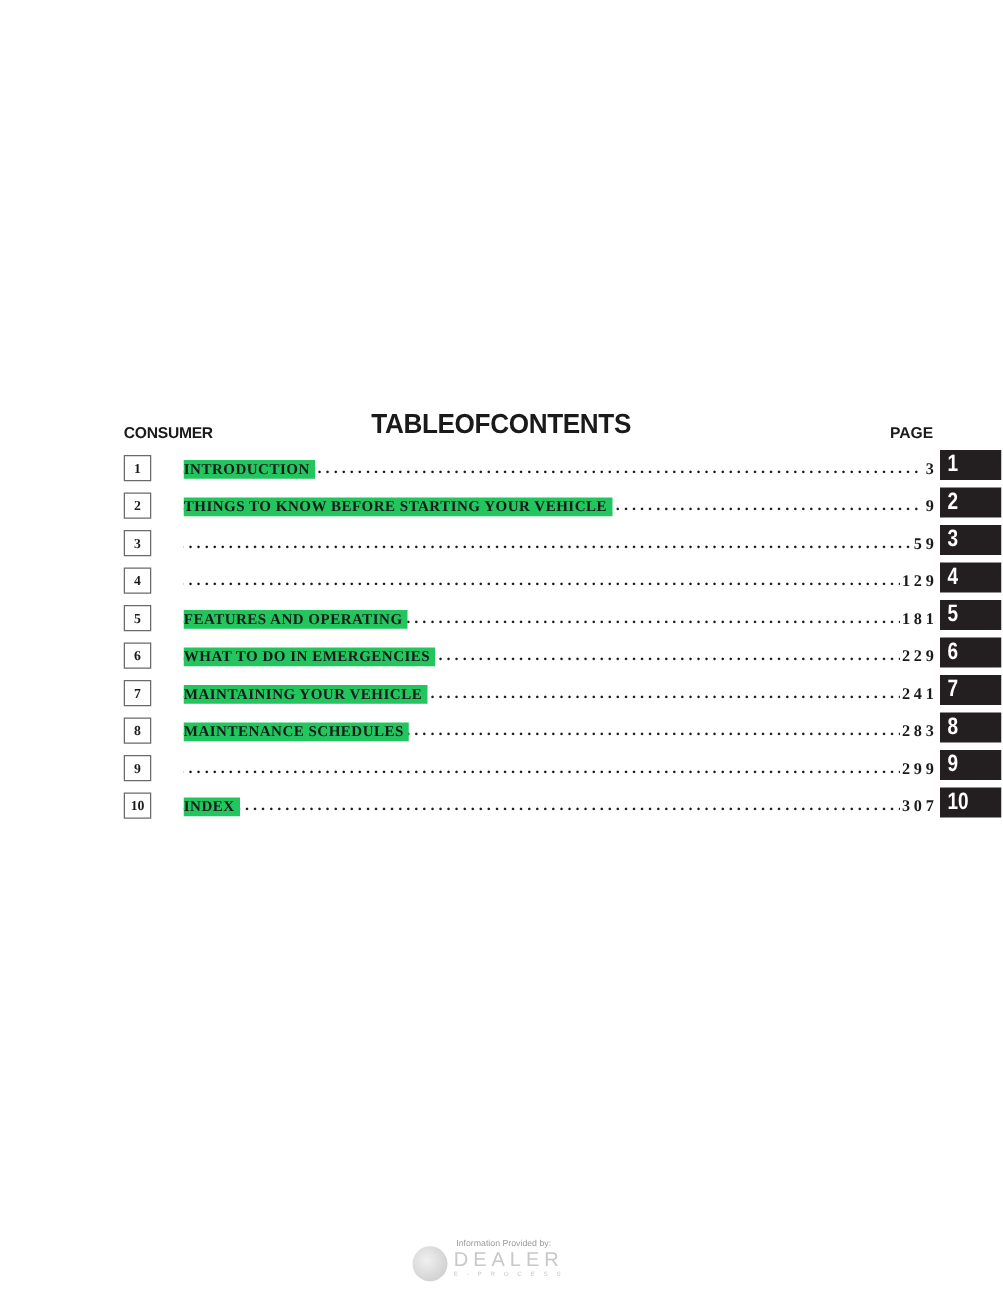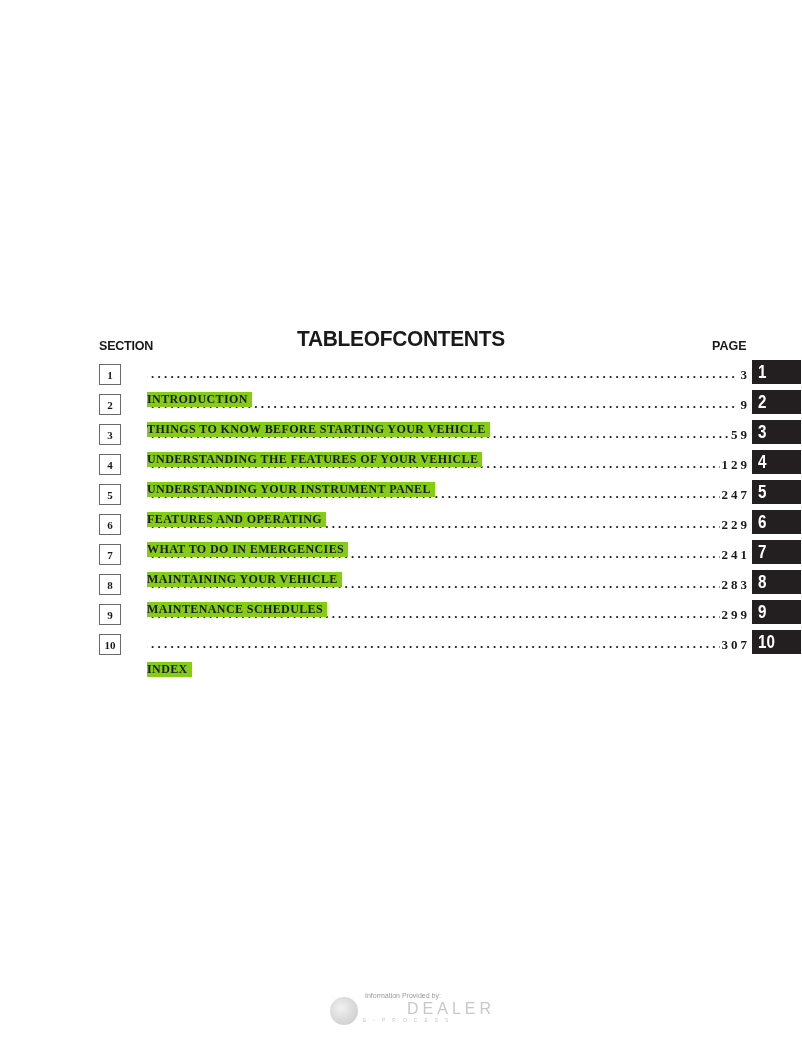--- a/index.html
+++ b/index.html
@@ -2,34 +2,34 @@
 <html><head>
 <meta charset="utf-8">
 <style>
   html, body { margin:0; padding:0; background:#ffffff; }
   body { width:802px; height:1037px; position:relative; overflow:hidden; font-family:"Liberation Serif", serif; color:#1a1a1a; }
   .hdr-section { position:absolute; left:99px; top:339px; font-family:"Liberation Sans", sans-serif; font-weight:bold; font-size:12.5px; letter-spacing:-0.2px; }
   .hdr-title { position:absolute; left:297px; top:326px; font-family:"Liberation Sans", sans-serif; font-weight:bold; font-size:22px; letter-spacing:-0.3px; transform:scaleX(0.95); transform-origin:left; }
   .hdr-page { position:absolute; left:712px; top:339px; font-family:"Liberation Sans", sans-serif; font-weight:bold; font-size:12.5px; }
   .row { position:absolute; left:0; width:802px; height:24px; }
   .num-box { position:absolute; left:99px; top:0; width:22px; height:21px; border:1px solid #6a6a6a; box-sizing:border-box; font-size:11px; font-weight:bold; display:flex; align-items:center; justify-content:center; background:#fff; }
-  .title { position:absolute; left:147px; top:4px; font-size:12px; font-weight:bold; letter-spacing:0.4px; white-space:nowrap; background:#84cc16; padding-right:4px; z-index:2;margin-top:24px; }
+  .title { position:absolute; left:147px; top:4px; font-size:12px; font-weight:bold; letter-spacing:0.4px; white-space:nowrap; background:#22c55e; padding-right:4px; z-index:2; }
   .dots { position:absolute; left:147px; right:64px; top:2px; overflow:hidden; white-space:nowrap; font-size:13px; font-weight:bold; letter-spacing:3.2px; text-align:right; direction:rtl; z-index:1; }
   .pg { position:absolute; right:52px; top:3px; font-size:13px; font-weight:bold; letter-spacing:3px; background:#fff; z-index:3; padding-left:2px; }
   .tab { position:absolute; left:752px; top:-4px; width:49px; height:24px; background:#231f20; color:#ffffff; font-family:"Liberation Sans", sans-serif; font-weight:bold; font-size:19px; line-height:24px; padding-left:6px; box-sizing:border-box; z-index:4; transform-origin:left; }
   .tab span { display:inline-block; transform:scaleX(0.8); transform-origin:left; }
   .footer-small { position:absolute; left:365px; top:992px; font-family:"Liberation Sans", sans-serif; font-size:7px; color:#9a9a9a; }
-  .footer-big { position:absolute; left:363px; top:1000px; font-family:"Liberation Sans", sans-serif; font-size:16px; color:#c8c8c8; letter-spacing:4px; font-weight:normal;margin-left:44px; }
+  .footer-big { position:absolute; left:363px; top:1000px; font-family:"Liberation Sans", sans-serif; font-size:16px; color:#c8c8c8; letter-spacing:4px; font-weight:normal; }
   .footer-sub { position:absolute; left:363px; top:1017px; font-family:"Liberation Sans", sans-serif; font-size:5px; color:#c8c8c8; letter-spacing:7px; }
   .footer-globe { position:absolute; left:330px; top:997px; width:28px; height:28px; border-radius:50%; background:radial-gradient(circle at 40% 40%, #f0f0f0, #c6c6c6); }
 </style>
 </head>
 <body>
 
-<div class="hdr-section">SECTION</div>
+<div class="hdr-section">CONSUMER</div>
 <div class="hdr-title">TABLEOFCONTENTS</div>
 <div class="hdr-page">PAGE</div>
 
 <div>
   <div class="row" style="top:364px">
     <div class="num-box">1</div>
     <div class="dots">....................................................................................................</div>
     <div class="title">INTRODUCTION</div>
     <div class="pg">3</div>
     <div class="tab"><span>1</span></div>
@@ -37,36 +37,34 @@
   <div class="row" style="top:394px">
     <div class="num-box">2</div>
     <div class="dots">....................................................................................................</div>
     <div class="title">THINGS TO KNOW BEFORE STARTING YOUR VEHICLE</div>
     <div class="pg">9</div>
     <div class="tab"><span>2</span></div>
   </div>
   <div class="row" style="top:424px">
     <div class="num-box">3</div>
     <div class="dots">....................................................................................................</div>
-    <div class="title">UNDERSTANDING THE FEATURES OF YOUR VEHICLE</div>
     <div class="pg">59</div>
     <div class="tab"><span>3</span></div>
   </div>
   <div class="row" style="top:454px">
     <div class="num-box">4</div>
     <div class="dots">....................................................................................................</div>
-    <div class="title">UNDERSTANDING YOUR INSTRUMENT PANEL</div>
     <div class="pg">129</div>
     <div class="tab"><span>4</span></div>
   </div>
   <div class="row" style="top:484px">
     <div class="num-box">5</div>
     <div class="dots">....................................................................................................</div>
     <div class="title">FEATURES AND OPERATING</div>
-    <div class="pg">247</div>
+    <div class="pg">181</div>
     <div class="tab"><span>5</span></div>
   </div>
   <div class="row" style="top:514px">
     <div class="num-box">6</div>
     <div class="dots">....................................................................................................</div>
     <div class="title">WHAT TO DO IN EMERGENCIES</div>
     <div class="pg">229</div>
     <div class="tab"><span>6</span></div>
   </div>
   <div class="row" style="top:544px">

